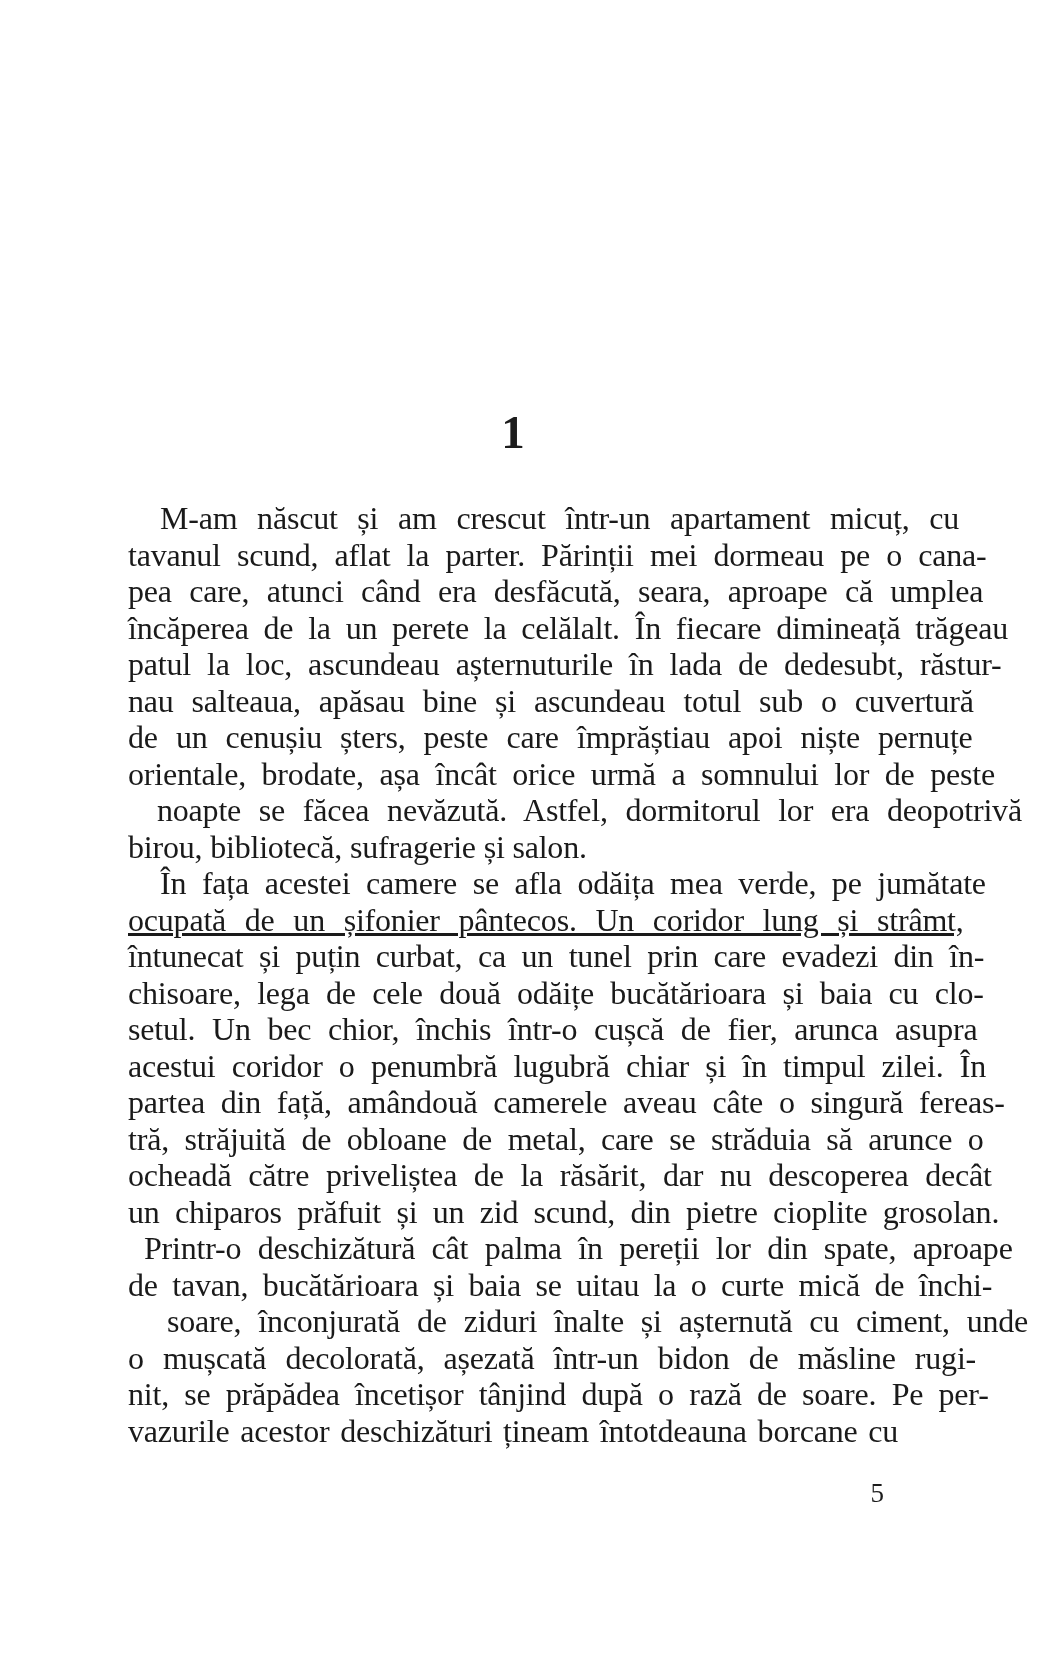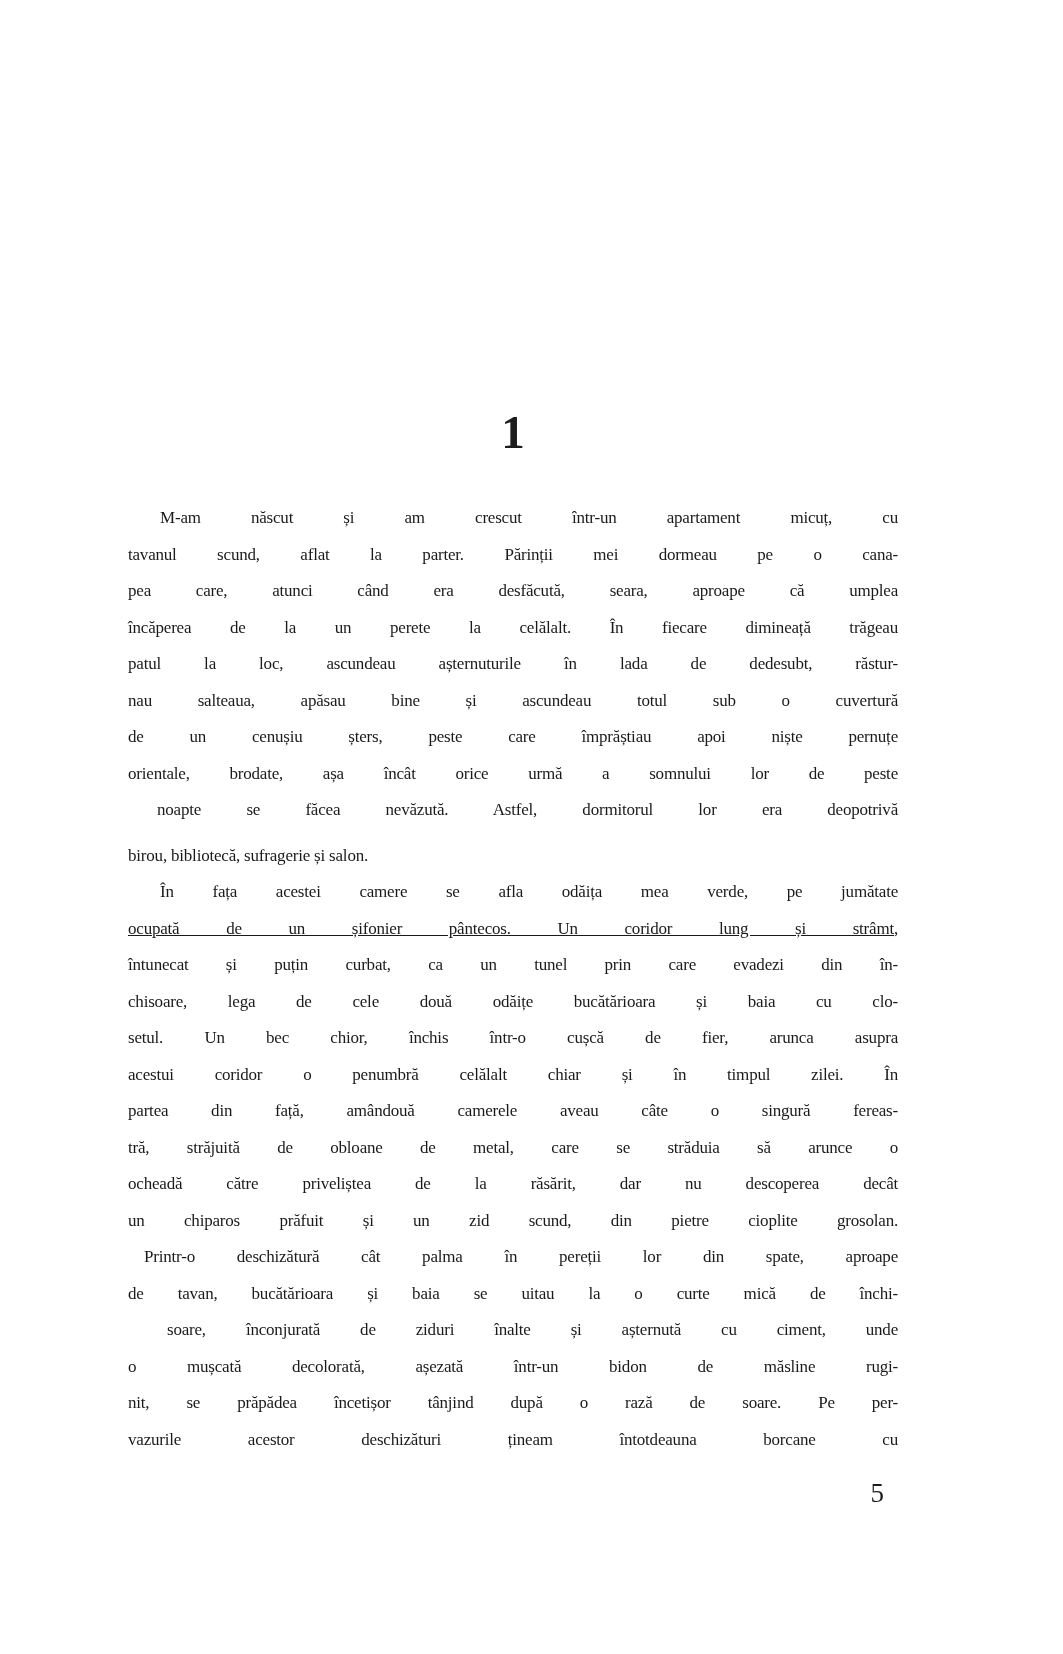--- a/index.html
+++ b/index.html
@@ -29,41 +29,40 @@
     font-size: 47px;
     font-weight: 600;
     line-height: 56px;
     color: #1c1c1c;
   }
   .body-text {
     position: absolute;
     left: 128px;
     top: 500px;
     width: 770px;
-    font-size: 17px;
+    font-size: 32px;
     letter-spacing: -0.2px;
     line-height: 36.5px;
     color: #1a1a1a;
   }
   .paragraph {
     margin: 0;
     padding: 0;
   }
   .line {
     height: 36.5px;
     white-space: nowrap;
     text-align: justify;
     text-align-last: justify;
     overflow: visible;
   }
   
   .line.no-justify {
     text-align: center;
     text-align-last: left;
-    margin-top: 9px;
   }
   .line.indent {
     padding-left: 32px;
   }
   .page-number {
     position: absolute;
     left: 128px;
     top: 1478px;
     width: 770px;
     padding-right: 14px;
@@ -92,21 +91,21 @@
         <div class="line" style="word-spacing: 7.83203px;">orientale, brodate, așa încât orice urmă a somnului lor de peste</div>
         <div class="line" style="word-spacing: 9.95215px; margin-left: 29px;">noapte se făcea nevăzută. Astfel, dormitorul lor era deopotrivă</div>
         <div class="line no-justify">birou, bibliotecă, sufragerie și salon.</div>
       </div>
       <div class="paragraph">
         <div class="line indent" style="word-spacing: 7.82969px;">În fața acestei camere se afla odăița mea verde, pe jumătate</div>
         <div class="line" style="word-spacing: 10.9184px; text-decoration: underline;">ocupată de un șifonier pântecos. Un coridor lung și strâmt,</div>
         <div class="line" style="word-spacing: 7.75142px;">întunecat și puțin curbat, ca un tunel prin care evadezi din în-</div>
         <div class="line" style="word-spacing: 8.55547px;">chisoare, lega de cele două odăițe bucătărioara și baia cu clo-</div>
         <div class="line" style="word-spacing: 8.95469px;">setul. Un bec chior, închis într-o cușcă de fier, arunca asupra</div>
-        <div class="line" style="word-spacing: 8.40938px;">acestui coridor o penumbră celălalt chiar și în timpul zilei. În</div>
+        <div class="line" style="word-spacing: 8.40938px;">acestui coridor o penumbră lugubră chiar și în timpul zilei. În</div>
         <div class="line" style="word-spacing: 8.00434px;">partea din față, amândouă camerele aveau câte o singură fereas-</div>
         <div class="line" style="word-spacing: 7.7848px;">tră, străjuită de obloane de metal, care se străduia să arunce o</div>
         <div class="line" style="word-spacing: 8.9401px;">ocheadă către priveliștea de la răsărit, dar nu descoperea decât</div>
         <div class="line" style="word-spacing: 7.56953px;">un chiparos prăfuit și un zid scund, din pietre cioplite grosolan.</div>
         <div class="line" style="word-spacing: 8.58767px; margin-left: 16px;">Printr-o deschizătură cât palma în pereții lor din spate, aproape</div>
         <div class="line" style="word-spacing: 6.68164px;">de tavan, bucătărioara și baia se uitau la o curte mică de închi-</div>
         <div class="line" style="word-spacing: 9.12674px; margin-left: 39px;">soare, înconjurată de ziduri înalte și așternută cu ciment, unde</div>
         <div class="line" style="word-spacing: 11.29px;">o mușcată decolorată, așezată într-un bidon de măsline rugi-</div>
         <div class="line" style="word-spacing: 7.49077px;">nit, se prăpădea încetișor tânjind după o rază de soare. Pe per-</div>
         <div class="line">vazurile acestor deschizături țineam întotdeauna borcane cu</div>

